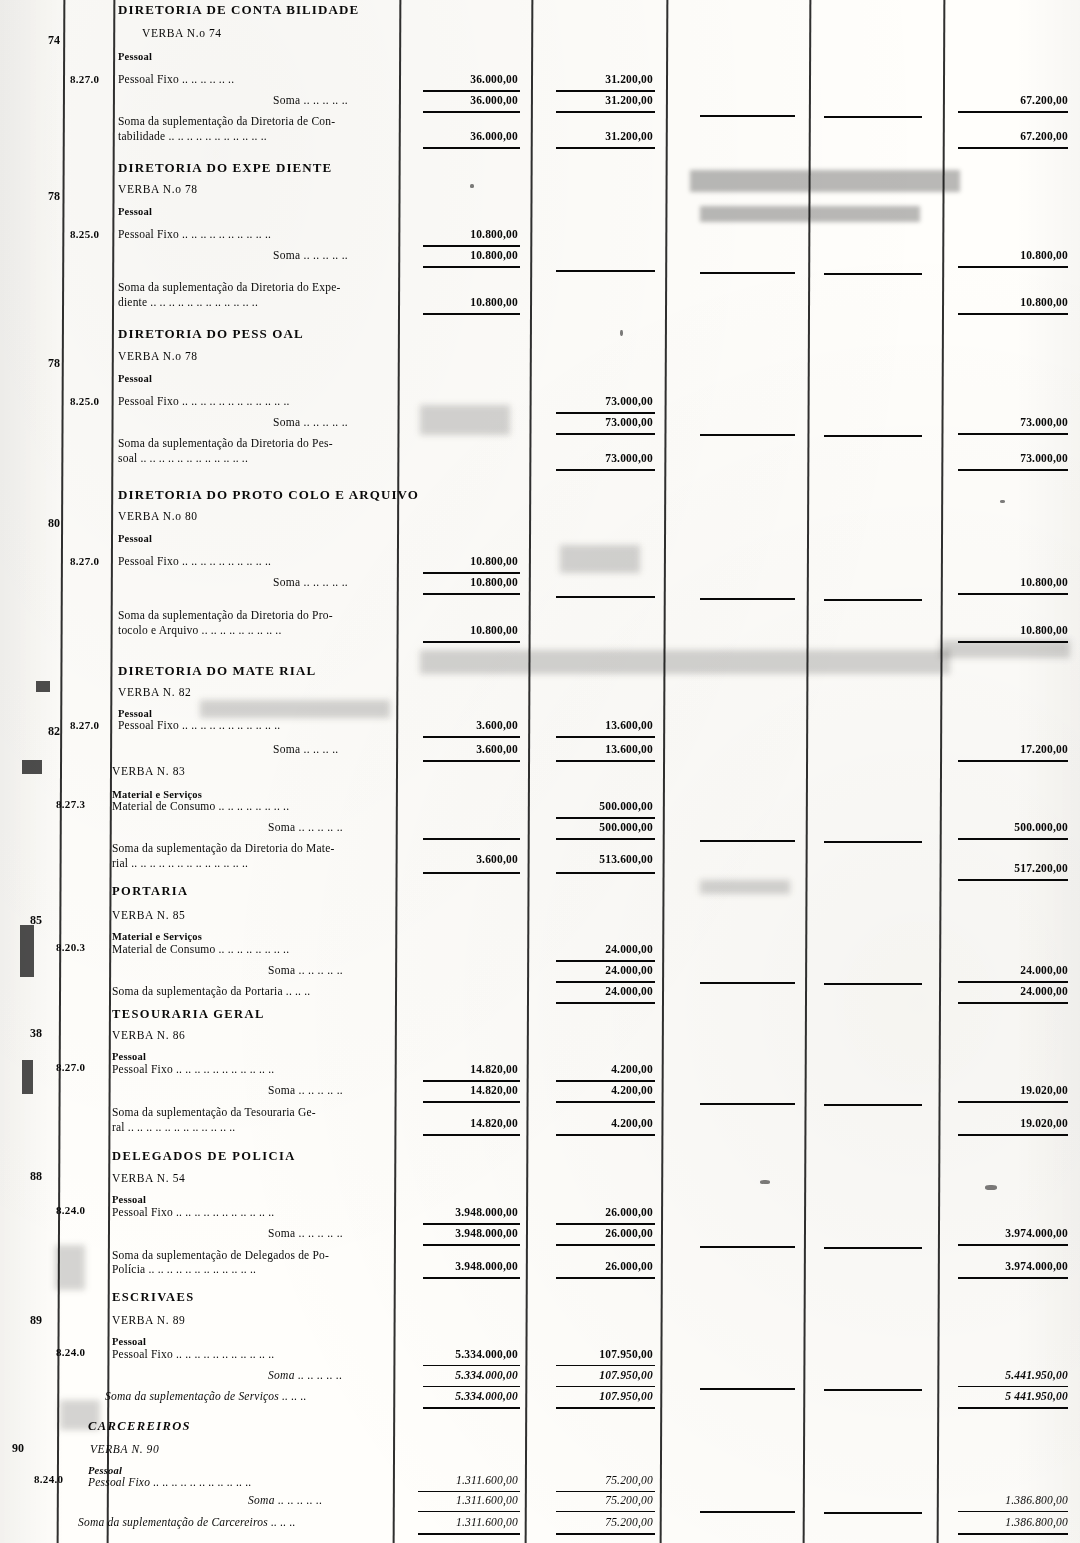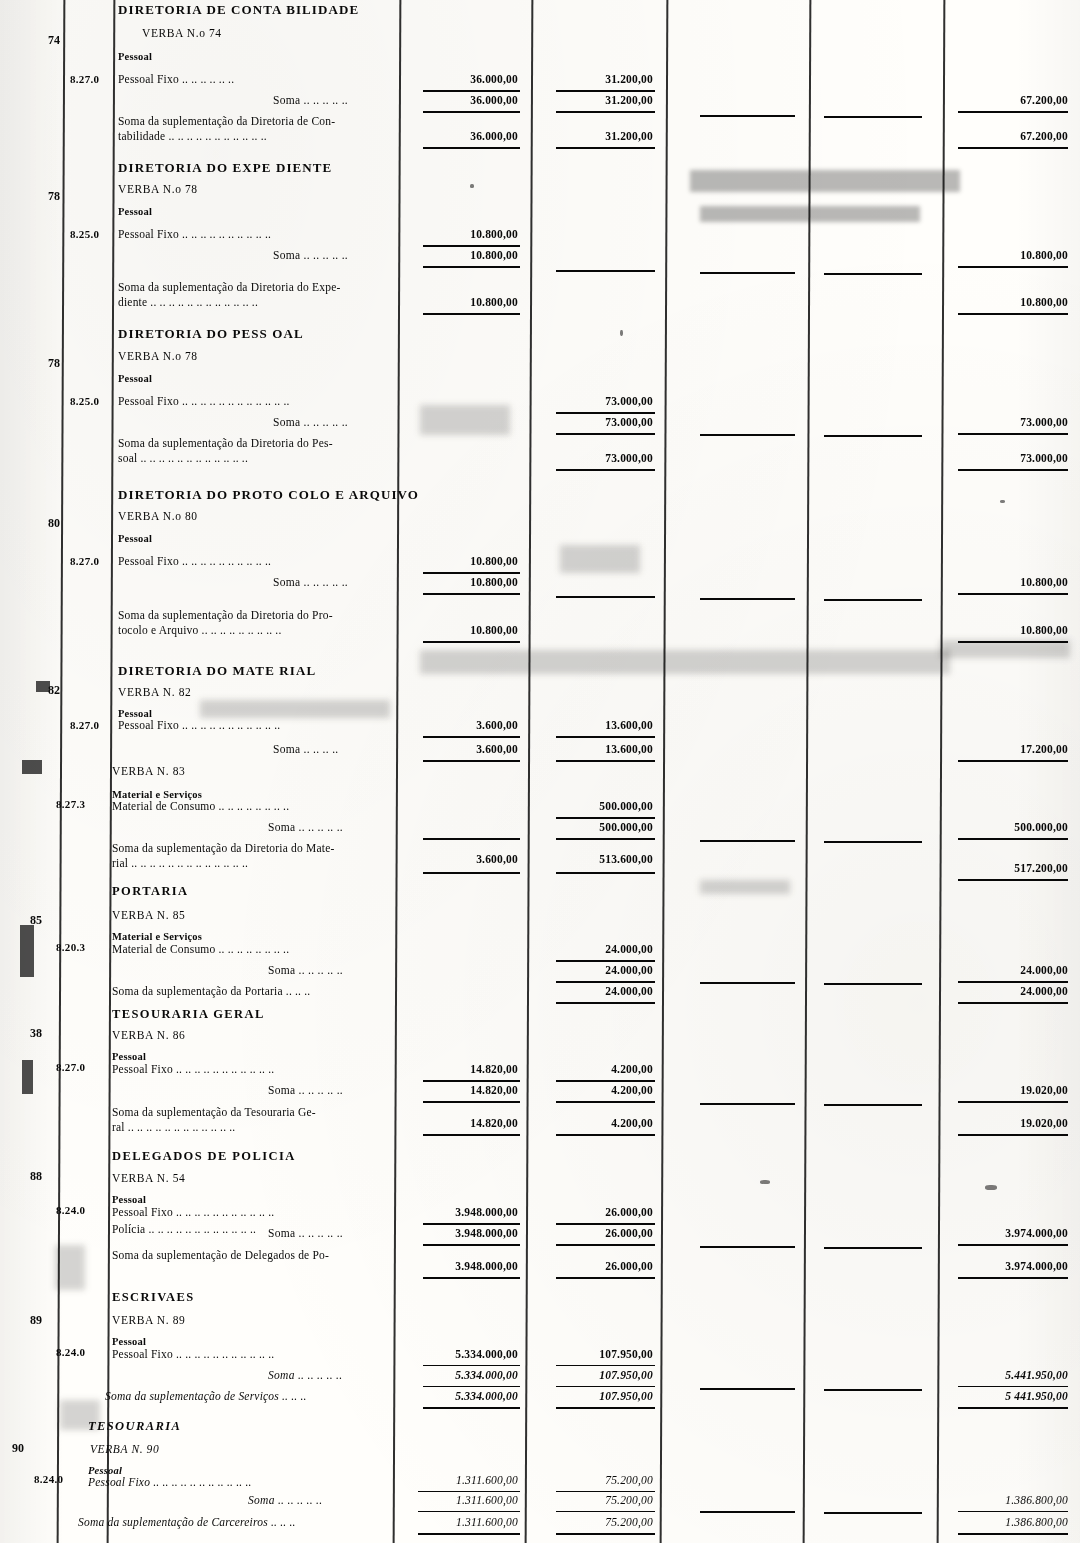--- a/index.html
+++ b/index.html
@@ -146,21 +146,21 @@
   <div class="ul" style="left:824px;top:599px;width:98px;"></div>
   <div class="ul" style="left:958px;top:593px;width:110px;"></div>
   <div class="row lbl" style="left:118px;top:609px;">Soma da suplementação da  Diretoria do  Pro-</div>
   <div class="row lbl" style="left:118px;top:624px;">tocolo e  Arquivo ..  ..  ..  ..  ..  ..  ..  ..  ..</div>
   <div class="row num b" style="left:400px;top:624px;width:118px;">10.800,00</div>
   <div class="row num b" style="left:948px;top:624px;width:120px;">10.800,00</div>
   <div class="ul" style="left:423px;top:641px;width:97px;"></div>
   <div class="ul" style="left:958px;top:641px;width:110px;"></div>
 
   <div class="row sec" style="left:118px;top:663px;">DIRETORIA   DO  MATE RIAL</div>
-  <div class="row marg" style="left:48px;top:683px;">82</div>
+  <div class="row marg" style="left:48px;top:724px;">82</div>
   <div class="row verba" style="left:118px;top:686px;">VERBA N. 82</div>
   <div class="row grp" style="left:118px;top:708px;">Pessoal</div>
   <div class="row code" style="left:70px;top:719px;">8.27.0</div>
   <div class="row lbl" style="left:118px;top:719px;">Pessoal Fixo ..  ..  ..  ..  ..  ..  ..  ..  ..  ..  ..</div>
   <div class="row num b" style="left:400px;top:719px;width:118px;">3.600,00</div>
   <div class="row num b" style="left:535px;top:719px;width:118px;">13.600,00</div>
   <div class="ul" style="left:423px;top:736px;width:97px;"></div>
   <div class="ul" style="left:556px;top:736px;width:99px;"></div>
   <div class="row soma" style="left:273px;top:743px;">Soma ..  ..  ..  ..</div>
   <div class="row num b" style="left:400px;top:743px;width:118px;">3.600,00</div>
@@ -254,21 +254,21 @@
   <div class="row soma" style="left:268px;top:1227px;">Soma ..  ..  ..  ..  ..</div>
   <div class="row num b" style="left:400px;top:1227px;width:118px;">3.948.000,00</div>
   <div class="row num b" style="left:535px;top:1227px;width:118px;">26.000,00</div>
   <div class="row num b" style="left:948px;top:1227px;width:120px;">3.974.000,00</div>
   <div class="ul" style="left:423px;top:1244px;width:97px;"></div>
   <div class="ul" style="left:556px;top:1244px;width:99px;"></div>
   <div class="ul" style="left:700px;top:1246px;width:95px;"></div>
   <div class="ul" style="left:824px;top:1247px;width:98px;"></div>
   <div class="ul" style="left:958px;top:1244px;width:110px;"></div>
   <div class="row lbl" style="left:112px;top:1249px;">Soma da suplementação de Delegados  de  Po-</div>
-  <div class="row lbl" style="left:112px;top:1223px;">Polícia ..  ..  ..  ..  ..  ..  ..  ..  ..  ..  ..  ..</div>
+  <div class="row lbl" style="left:112px;top:1263px;">Polícia ..  ..  ..  ..  ..  ..  ..  ..  ..  ..  ..  ..</div>
   <div class="row num b" style="left:400px;top:1260px;width:118px;">3.948.000,00</div>
   <div class="row num b" style="left:535px;top:1260px;width:118px;">26.000,00</div>
   <div class="row num b" style="left:948px;top:1260px;width:120px;">3.974.000,00</div>
   <div class="ul" style="left:423px;top:1277px;width:97px;"></div>
   <div class="ul" style="left:556px;top:1277px;width:99px;"></div>
   <div class="ul" style="left:958px;top:1277px;width:110px;"></div>
 
   <div class="row sec small" style="left:112px;top:1290px;">ESCRIVAES</div>
   <div class="row marg" style="left:30px;top:1313px;">89</div>
   <div class="row verba" style="left:112px;top:1314px;">VERBA N. 89</div>
@@ -289,21 +289,21 @@
   <div class="ul" style="left:824px;top:1389px;width:98px;"></div>
   <div class="ul thin" style="left:958px;top:1386px;width:110px;"></div>
   <div class="row lbl ital" style="left:105px;top:1390px;">Soma da suplementação de Serviços ..  ..  ..</div>
   <div class="row num b ital" style="left:400px;top:1390px;width:118px;">5.334.000,00</div>
   <div class="row num b ital" style="left:535px;top:1390px;width:118px;">107.950,00</div>
   <div class="row num b ital" style="left:948px;top:1390px;width:120px;">5 441.950,00</div>
   <div class="ul" style="left:423px;top:1407px;width:97px;"></div>
   <div class="ul" style="left:556px;top:1407px;width:99px;"></div>
   <div class="ul" style="left:958px;top:1407px;width:110px;"></div>
 
-  <div class="row sec small ital" style="left:88px;top:1419px;">TESOURARIA</div>
+  <div class="row sec small ital" style="left:88px;top:1419px;">CARCEREIROS</div>
   <div class="row marg" style="left:12px;top:1441px;">90</div>
   <div class="row verba ital" style="left:90px;top:1443px;">VERBA N. 90</div>
   <div class="row grp ital" style="left:88px;top:1465px;">Pessoal</div>
   <div class="row code" style="left:34px;top:1473px;">8.24.0</div>
   <div class="row lbl ital" style="left:88px;top:1476px;">Pessoal Fixo ..  ..  ..  ..  ..  ..  ..  ..  ..  ..  ..</div>
   <div class="row num ital" style="left:400px;top:1474px;width:118px;">1.311.600,00</div>
   <div class="row num ital" style="left:535px;top:1474px;width:118px;">75.200,00</div>
   <div class="ul thin" style="left:418px;top:1491px;width:102px;"></div>
   <div class="ul thin" style="left:556px;top:1491px;width:99px;"></div>
   <div class="row soma ital" style="left:248px;top:1494px;">Soma ..  ..  ..  ..  ..</div>

